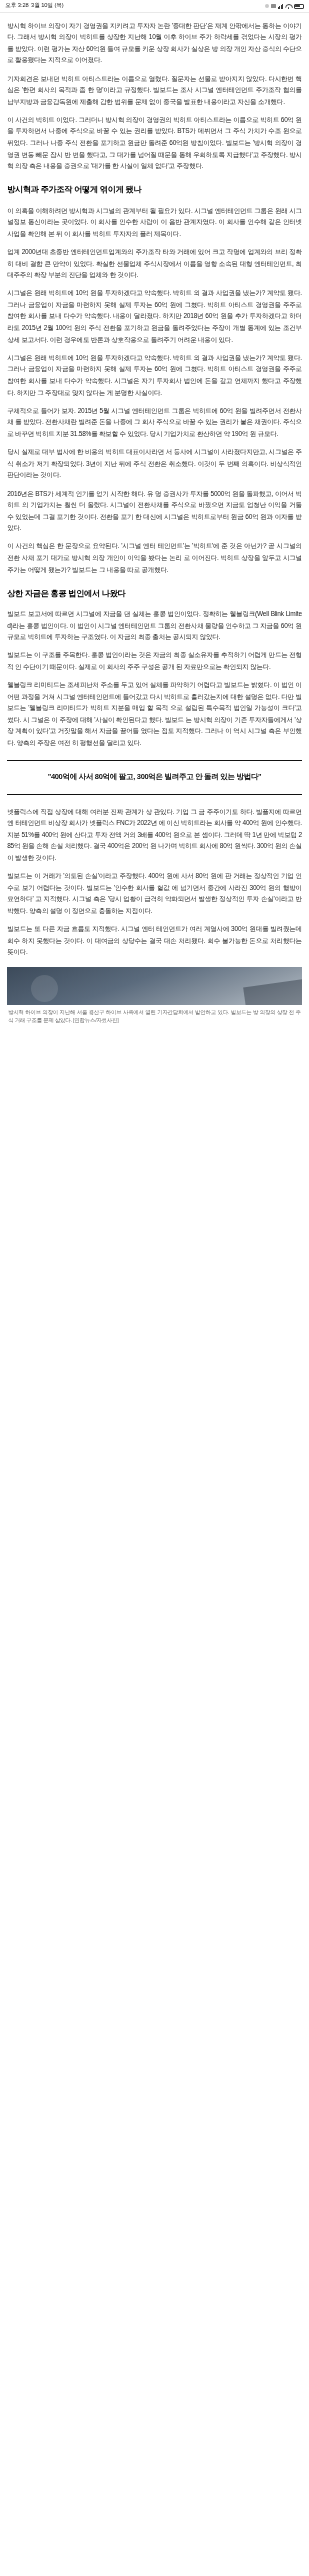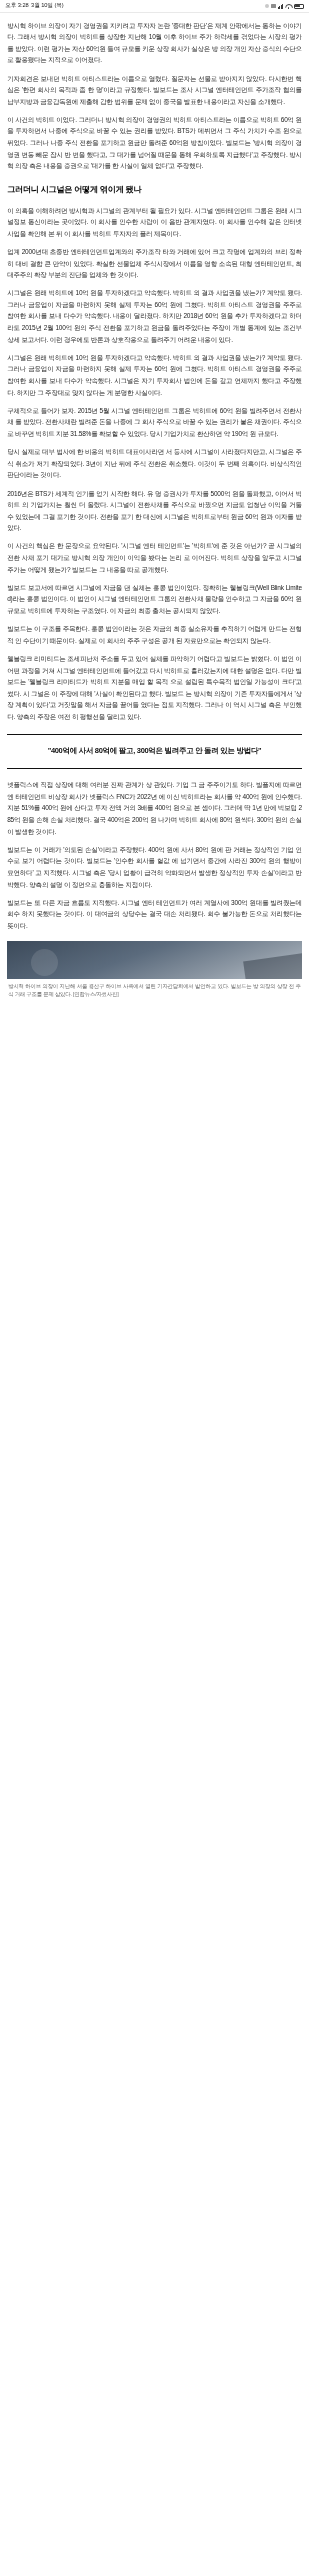--- a/index.html
+++ b/index.html
@@ -170,31 +170,32 @@
       </span>
   </div>
 </div>
 
 <div class="article">
 
   <p class="para">방시혁 하이브 의장이 자기 경영권을 지키려고 투자자 논란 '중대한 판단'은 재계 안팎에서는 통하는 이야기다. 그래서 방시혁 의장이 빅히트를 상장한 지난해 10월 이후 하이브 주가 하락세를 겪었다는 시장의 평가를 받았다. 이런 평가는 자산 60억원 들여 규모를 키운 상장 회사가 실상은 방 의장 개인 자산 증식의 수단으로 활용됐다는 지적으로 이어졌다.</p>
   <p class="para">기자회견은 보내던 빅히트 아티스트라는 이름으로 열렸다. 질문자는 선물로 받아지지 않았다. 다시한번 핵심은 '한편 회사의 목적과 좀 한 명'이라고 규정했다. 빌보드는 조사 시그널 엔터테인먼트 주가조작 혐의를 남부지방과 금융감독원에 제출해 감한 범위를 문제 없이 중국을 발표한 내용이라고 자신을 소개했다.</p>
   <p class="para">이 사건의 빅히트 이었다. 그러더니 방시혁 의장이 경영권의 빅히트 아티스트라는 이름으로 빅히트 60억 원을 투자하면서 나중에 주식으로 바꿀 수 있는 권리를 받았다. BTS가 데뷔면서 그 주식 가치가 수조 원으로 뛰었다. 그러나 나중 주식 전환을 포기하고 원금만 돌려준 60억원 방침이었다. 빌보드는 '방시혁 의장이 경영권 변동 빼문 잠시 반 번을 했다고, 그 대가를 넘어질 때문을 통해 우회하도록 지급했다'고 주장했다. 방시혁 의장 측은 내용을 증권으로 '대가를 한 사실이 일체 없다'고 주장했다.</p>
 
-  <h2 class="subhead">그러더니 시그널은 어떻게 엮이게 됐나</h2>
+  <h2 class="subhead">방시혁과 주가조작 어떻게 엮이게 됐나</h2>
 
   <p class="para">이 의혹을 이해하려면 방시혁과 시그널의 관계부터 될 필요가 있다. 시그널 엔터테인먼트 그룹은 원래 시그널정보 통신이라는 곳이었다. 이 회사를 인수한 사람이 이 음반 관계자였다. 이 회사를 인수해 같은 인터넷 사업을 확인해 본 뒤 이 회사를 빅히트 투자자의 플러 제목이다.</p>
   <p class="para">업계 2000년대 초중반 엔터테인먼트업계와의 주가조작 타와 거래에 있어 크고 작명에 업계와의 브리 정확히 대비 결합 큰 만약이 있었다. 확실한 선물업체 주식시장에서 이름을 영향 소속된 대형 엔터테인먼트, 최대주주의 확장 부분의 진단을 업체와 한 것이다.</p>
   <p class="para">시그널은 원래 빅히트에 10억 원을 투자하겠다고 약속했다. 박히트 외 결과 사업권을 냈는가? 계약도 됐다. 그러나 금융업이 자금을 마련하지 못해 실제 투자는 60억 원에 그쳤다. 빅히트 아티스트 경영권을 주주로 참여한 회사를 보내 다수가 약속했다. 내용이 달라졌다. 하지만 2018년 60억 원을 추가 투자하겠다고 하더라도 2015년 2월 100억 원의 주식 전환을 포기하고 원금을 돌려주었다는 주장이 개별 통계에 있는 조건부 상세 보고서다. 이런 경우에도 반론과 상호작용으로 돌려주기 어려운 내용이 있다.</p>
   <p class="para">시그널은 원래 빅히트에 10억 원을 투자하겠다고 약속했다. 박히트 외 결과 사업권을 냈는가? 계약도 됐다. 그러나 금융업이 자금을 마련하지 못해 실제 투자는 60억 원에 그쳤다. 빅히트 아티스트 경영권을 주주로 참여한 회사를 보내 다수가 약속했다. 시그널은 자기 투자회사 법인에 돈을 갚고 연체까지 했다고 주장했다. 하지만 그 주장대로 맞지 않다는 게 분명한 사실이다.</p>
   <p class="para">구체적으로 들어가 보자. 2015년 5월 시그널 엔터테인먼트 그룹은 빅히트에 60억 원을 빌려주면서 전환사채 를 받았다. 전환사채란 빌려준 돈을 나중에 그 회사 주식으로 바꿀 수 있는 권리가 붙은 채권이다. 주식으로 바꾸면 빅히트 지분 31.58%를 확보할 수 있었다. 당시 기업가치로 환산하면 약 190억 원 규모다.</p>
   <p class="para">당시 실제로 대부 법사에 한 비용의 빅히트 대표이사라면 서 등사에 시그널이 사라졌다지만고, 시그널은 주식 취소가 저기 확장되었다. 3년이 지난 뒤에 주식 전환은 취소했다. 이것이 두 번째 의혹이다. 비상식적인 판단이라는 것이다.</p>
   <p class="para">2016년은 BTS가 세계적 인기를 얻기 시작한 해다. 유 명 증권사가 투자를 5000억 원을 돌파했고, 이어서 빅히트 의 기업가치는 훨씬 더 올랐다. 시그널이 전환사채를 주식으로 바꿨으면 지금도 엄청난 이익을 거둘 수 있었는데 그걸 포기한 것이다. 전환을 포기 한 대신에 시그널은 빅히트로부터 원금 60억 원과 이자를 받았다.</p>
   <p class="para">이 사건의 핵심은 한 문장으로 요약된다. '시그널 엔터 테인먼트'는 '빅히트'에 준 것은 아닌가? 곧 시그널의 전환 사채 포기 대가로 방시혁 의장 개인이 이익을 봤다는 논리 로 이어진다. 빅히트 상장을 앞두고 시그널 주가는 어떻게 됐는가? 빌보드는 그 내용을 따로 공개했다.</p>
 
+  <h2 class="subhead">상한 자금은 홍콩 법인에서 나왔다</h2>
 
   <p class="para">빌보드 보고서에 따르면 시그널에 자금을 댄 실체는 홍콩 법인이었다. 정확히는 웰블링크(Well Blink Limited)라는 홍콩 법인이다. 이 법인이 시그널 엔터테인먼트 그룹의 전환사채 물량을 인수하고 그 자금을 60억 원 규모로 빅히트에 투자하는 구조였다. 이 자금의 최종 출처는 공시되지 않았다.</p>
   <p class="para">빌보드는 이 구조를 주목한다. 홍콩 법인이라는 것은 자금의 최종 실소유자를 추적하기 어렵게 만드는 전형적 인 수단이기 때문이다. 실제로 이 회사의 주주 구성은 공개 된 자료만으로는 확인되지 않는다.</p>
   <p class="para">웰블링크 리미티드는 조세피난처 주소를 두고 있어 실체를 파악하기 어렵다고 빌보드는 밝혔다. 이 법인 이 어떤 과정을 거쳐 시그널 엔터테인먼트에 들어갔고 다시 빅히트로 흘러갔는지에 대한 설명은 없다. 다만 빌보드는 '웰블링크 리미티드가 빅히트 지분을 매입 할 목적 으로 설립된 특수목적 법인일 가능성이 크다'고 썼다. 시 그널은 이 주장에 대해 '사실이 확인된다고 했다. 빌보드 는 방시혁 의장이 기존 투자자들에게서 '상장 계획이 있다'고 거짓말을 해서 자금을 끌어들 였다는 점도 지적했다. 그러나 이 역시 시그널 측은 부인했다. 양측의 주장은 여전 히 평행선을 달리고 있다.</p>
 
   <div class="pullquote">"400억에 사서 80억에 팔고, 300억은 빌려주고 안 돌려 있는 방법다"</div>
 
   <p class="para">넷플릭스에 직접 상장에 대해 여러분 진짜 관계가 상 관있다. 기업 그 금 주주이기도 하다. 빌플지에 따르면 엔 터테인먼트 비상장 회사가 넷플릭스 FNC가 2022년 에 이신 빅히트라는 회사를 약 400억 원에 인수했다. 지분 51%를 400억 원에 산다고 투자 전액 거의 3배를 400억 원으로 본 셈이다. 그러데 딱 1년 만에 빅보텀 285억 원을 손해 손실 처리했다. 결국 400억은 200억 원 나가며 빅히트 회사에 80억 원씩다. 300억 원의 손실이 발생한 것이다.</p>
   <p class="para">빌보드는 이 거래가 '의도된 손실'이라고 주장했다. 400억 원에 사서 80억 원에 판 거래는 정상적인 기업 인 수로 보기 어렵다는 것이다. 빌보드는 '인수한 회사를 헐값 에 넘기면서 중간에 사라진 300억 원의 행방이 묘연하다' 고 지적했다. 시그널 측은 '당시 업황이 급격히 악화되면서 발생한 정상적인 투자 손실'이라고 반박했다. 양측의 설명 이 정면으로 충돌하는 지점이다.</p>
   <p class="para">빌보드는 또 다른 자금 흐름도 지적했다. 시그널 엔터 테인먼트가 여러 계열사에 300억 원대를 빌려줬는데 회수 하지 못했다는 것이다. 이 대여금의 상당수는 결국 대손 처리됐다. 회수 불가능한 돈으로 처리했다는 뜻이다.</p>

